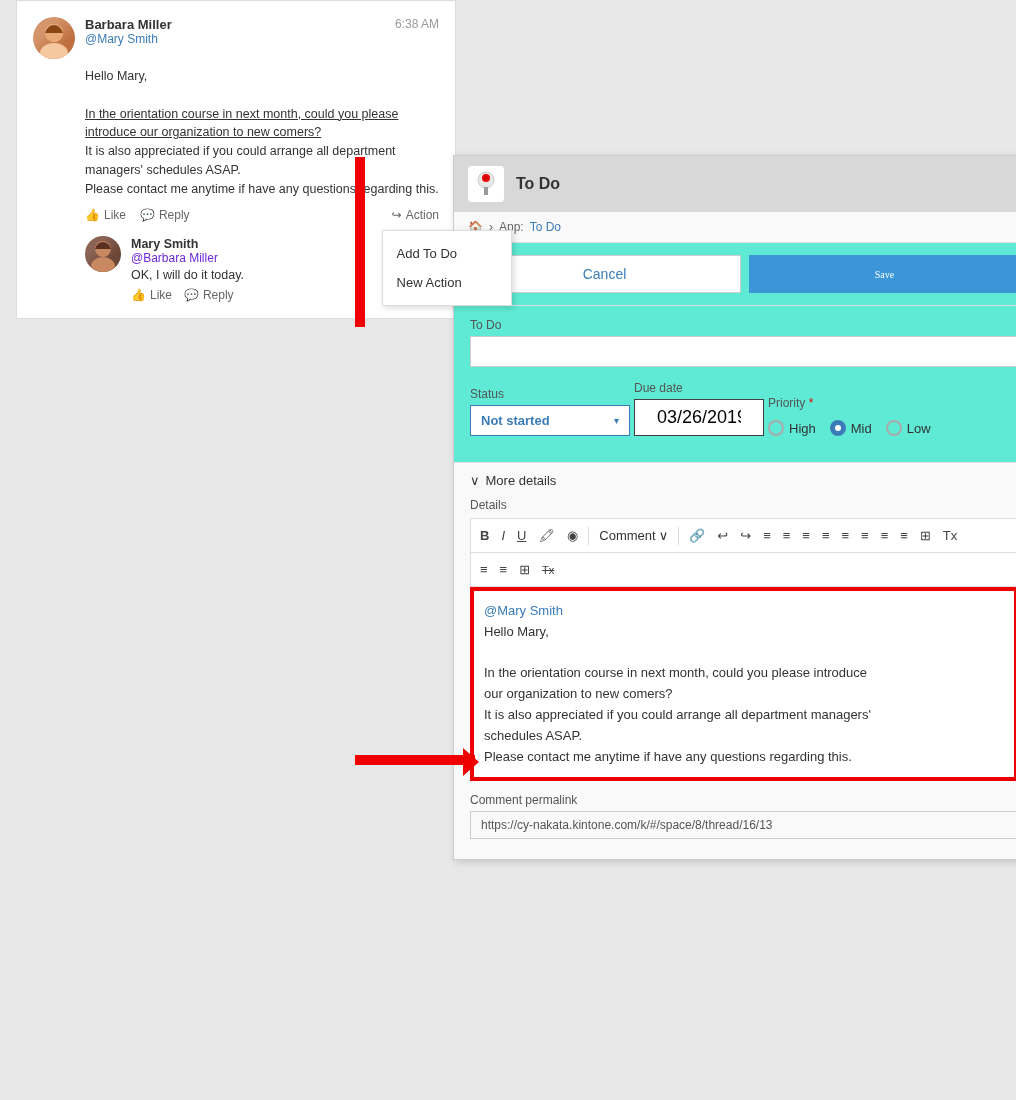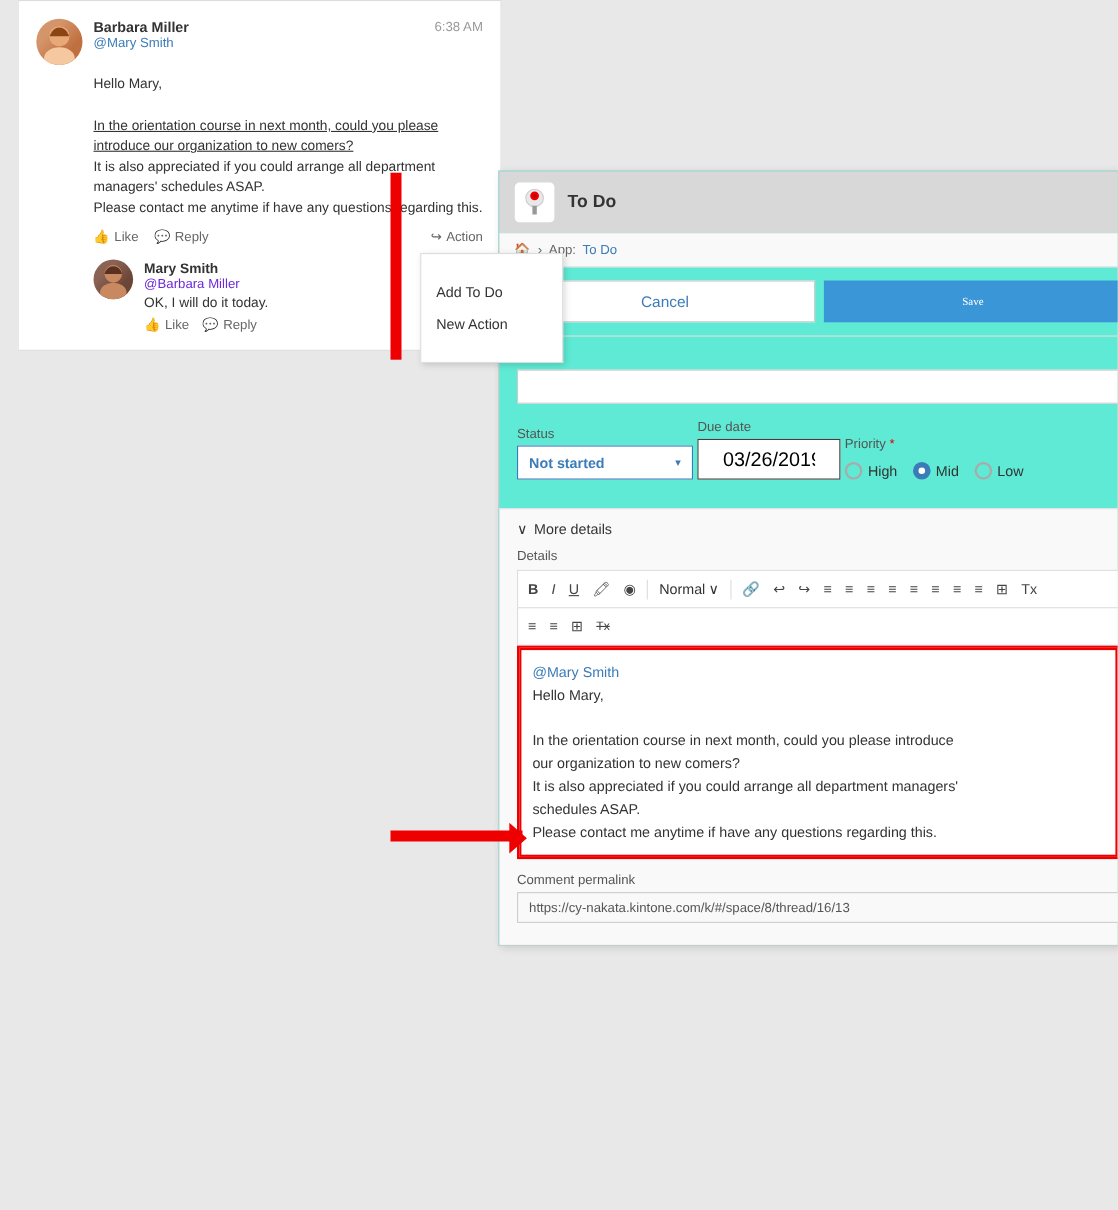--- a/index.html
+++ b/index.html
@@ -87,21 +87,21 @@
 
     
     .dropdown-menu {
       position: absolute;
       top: 22px; left: -10px;
       background: #fff;
       border: 1px solid #ddd;
       box-shadow: 2px 2px 6px rgba(0,0,0,0.15);
       z-index: 100;
       min-width: 130px;
-      padding: 20px 0;
+      padding: 8px 0;
     }
 
     .dropdown-item {
       padding: 7px 14px;
       cursor: pointer;
       font-size: 13px;
       color: #333;
     }
 
     
@@ -592,21 +592,21 @@
             <span>U</span>
           </button>
         <button class="tb-btn">
             <span>🖍</span>
           </button>
         <button class="tb-btn">
             <span>◉</span>
           </button>
         <div class="tb-divider"></div>
         <button class="format-dropdown">
-          <span>Normal</span>
+          <span>Comment</span>
           <span>∨</span>
         </button>
         <div class="tb-divider"></div>
         <button class="tb-btn">
             <span>🔗</span>
           </button>
         <button class="tb-btn">
             <span>↩</span>
           </button>
         <button class="tb-btn">

